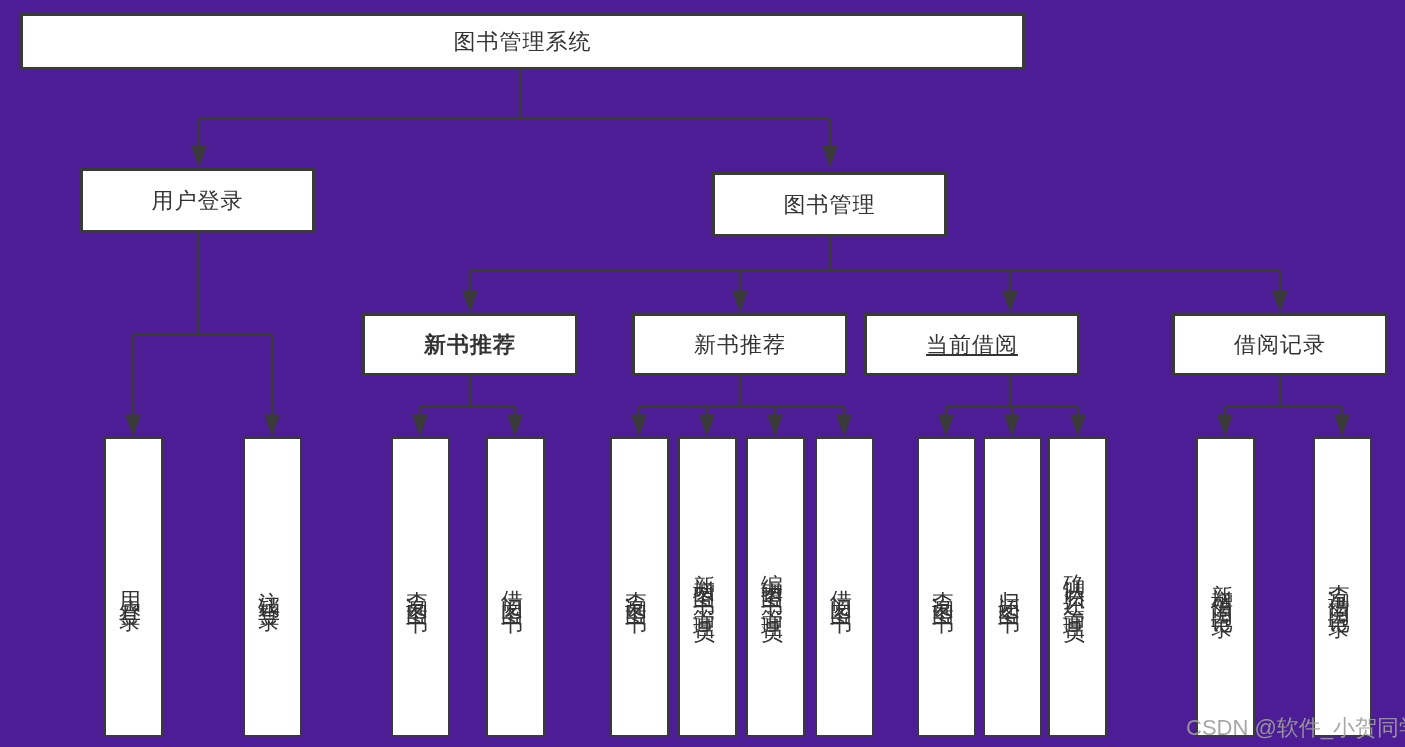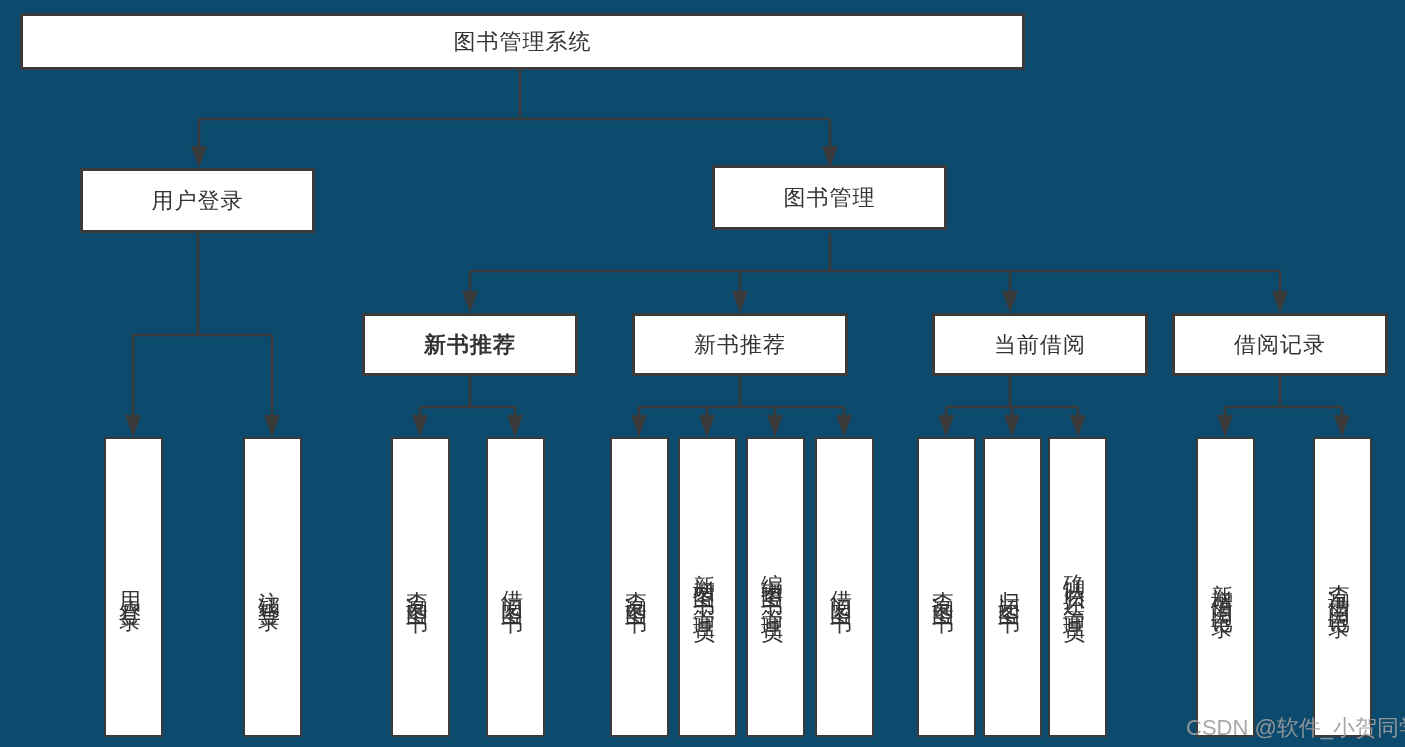--- a/index.html
+++ b/index.html
@@ -5,21 +5,21 @@
   html, body {
     margin: 0;
     padding: 0;
     background: #ffffff;
     font-family: "Liberation Sans", sans-serif;
   }
   #canvas {
     position: relative;
     width: 1405px;
     height: 747px;
-    background: #0c4a6e;
+    background: #4c1d95;
     overflow: hidden;
   }
   #connectors {
     position: absolute;
     left: 0;
     top: 0;
     z-index: 0;
   }
   .hbox {
     position: absolute;
@@ -102,31 +102,31 @@
     </g>
   </svg>
 
   <div class="hbox" style="left:20px; top:13px; width:1005px; height:57px;">
     <span>图书管理系统</span>
   </div>
 
   <div class="hbox" style="left:80px; top:168px; width:235px; height:65px;">
     <span>用户登录</span>
   </div>
-  <div class="hbox" style="left:712px; top:165px; width:235px; height:65px;">
+  <div class="hbox" style="left:712px; top:172px; width:235px; height:65px;">
     <span>图书管理</span>
   </div>
 
   <div class="hbox" style="left:362px; top:313px; width:216px; height:63px;font-weight:bold;">
     <span>新书推荐</span>
   </div>
   <div class="hbox" style="left:632px; top:313px; width:216px; height:63px;">
     <span>新书推荐</span>
   </div>
-  <div class="hbox" style="left:932px; top:313px; width:216px; height:63px;">
+  <div class="hbox" style="left:864px; top:313px; width:216px; height:63px;text-decoration:underline;">
     <span>当前借阅</span>
   </div>
   <div class="hbox" style="left:1172px; top:313px; width:216px; height:63px;">
     <span>借阅记录</span>
   </div>
 
   <div class="vbox" style="left:104px;">
     <span class="vtext">用户登录</span>
   </div>
   <div class="vbox" style="left:243px;">

